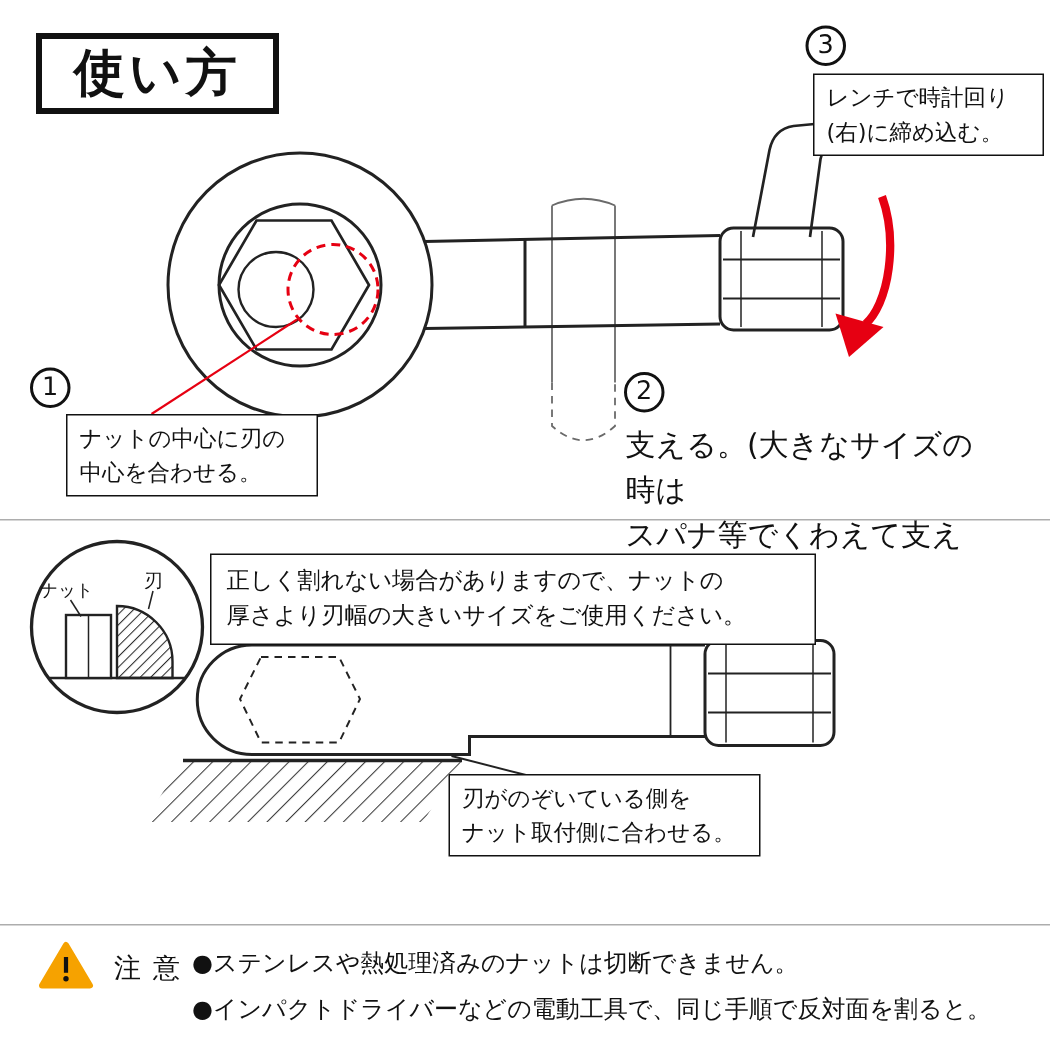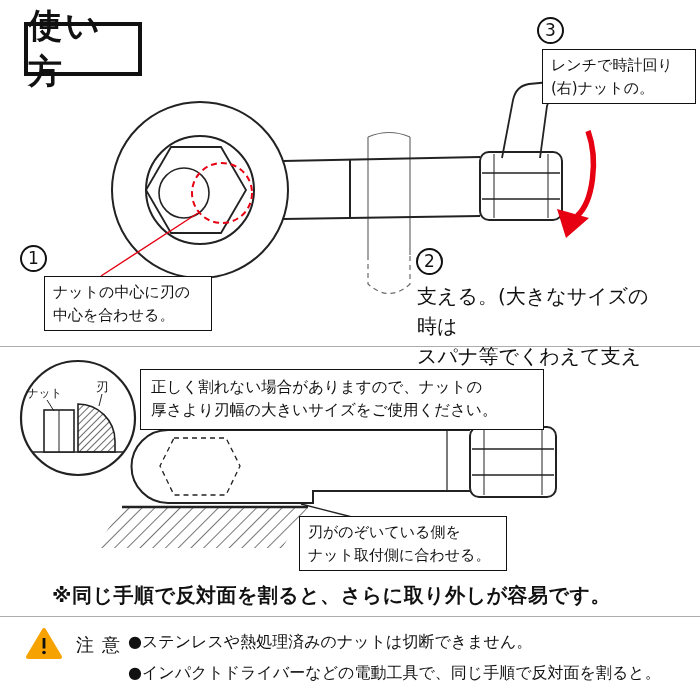--- a/index.html
+++ b/index.html
@@ -2,21 +2,21 @@
 <html><head>
 <meta charset="utf-8">
 <style>
   * { margin:0; padding:0; box-sizing:border-box; }
   html,body { background:#fff; }
   body { font-family:"DejaVu Sans","Liberation Sans",sans-serif; color:#111; }
   .page { position:relative; width:700px; height:700px; background:#fff; overflow:hidden; }
   .svg-layer { position:absolute; left:0; top:0; width:700px; height:700px; z-index:1; }
 
   .title-box {
-    position:absolute; left:24px; top:22px; width:118px; height:54px;
+    position:absolute; left:24px; top:22px; width:162px; height:54px;
     border:4px solid #111; background:#fff; z-index:3;
     display:flex; align-items:center; justify-content:center;
     font-size:34px; font-weight:bold; letter-spacing:3px;
   }
   .badge {
     position:absolute; width:27px; height:27px; border:2px solid #111; border-radius:50%;
     background:#fff; z-index:4; display:flex; align-items:center; justify-content:center;
     font-size:17px; line-height:1;
   }
   .note-box {
@@ -128,38 +128,37 @@
       <line x1="122" y1="507" x2="308" y2="507" stroke="#222" stroke-width="2.4"></line>
     </g>
 
     <line x1="352" y1="517" x2="301" y2="504" stroke="#222" stroke-width="1.3"></line>
   </svg>
 
   <div class="title-box">使い方</div>
 
   <div class="badge" id="step3-badge">3</div>
   <div class="note-box" id="step3-box">レンチで時計回り
-(右)ナットの。</div>
+(右)に締め込む。</div>
 
   <div class="badge" id="step1-badge">1</div>
   <div class="note-box" id="step1-box">ナットの中心に刃の
 中心を合わせる。</div>
 
   <div class="badge" id="step2-badge">2</div>
   <div class="plain-note" id="step2-text">支える。(大きなサイズの時は
 スパナ等でくわえて支える。)</div>
 
   <div class="divider" id="divider-top"></div>
 
   <div class="note-box" id="blade-note">刃がのぞいている側を
 ナット取付側に合わせる。</div>
   <div class="note-box" id="size-note">正しく割れない場合がありますので、ナットの
 厚さより刃幅の大きいサイズをご使用ください。</div>
 
-  <div id="reverse-note">※同じ手順で反対面を割ると、さらに取り外しが容易です。</div>
 
   <div class="divider" id="divider-bottom"></div>
 
   <div class="caution-icon">
     <svg viewBox="0 0 38 34" width="38" height="34">
       <path d="M19,3 L35,30 L3,30 Z" fill="#f6a200" stroke="#f6a200" stroke-width="4" stroke-linejoin="round"></path>
       <rect x="17.6" y="11" width="2.8" height="10.5" fill="#111"></rect>
       <circle cx="19" cy="25.5" r="1.8" fill="#111"></circle>
     </svg>
   </div>

